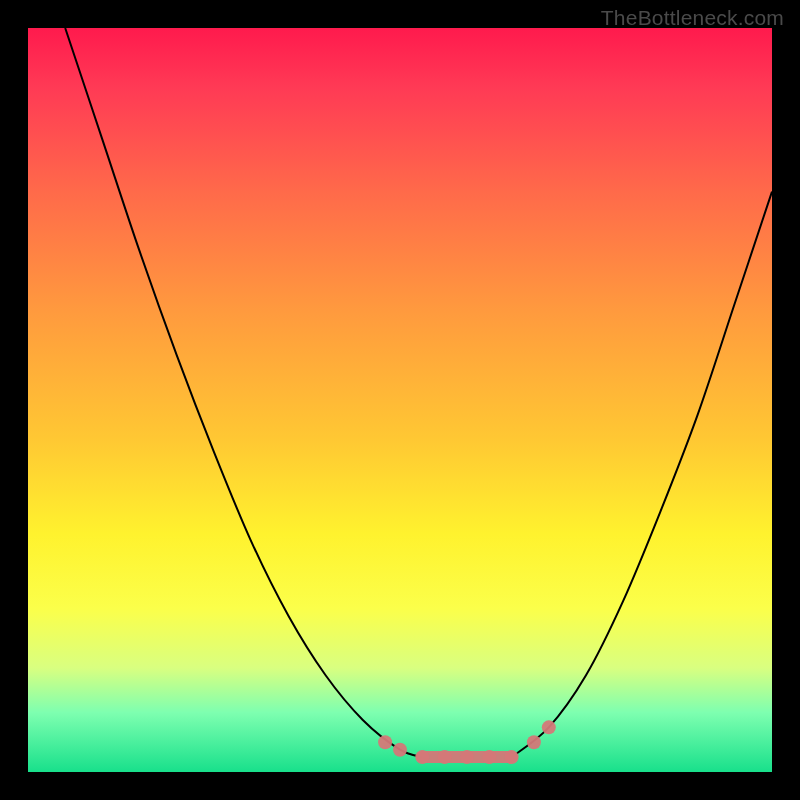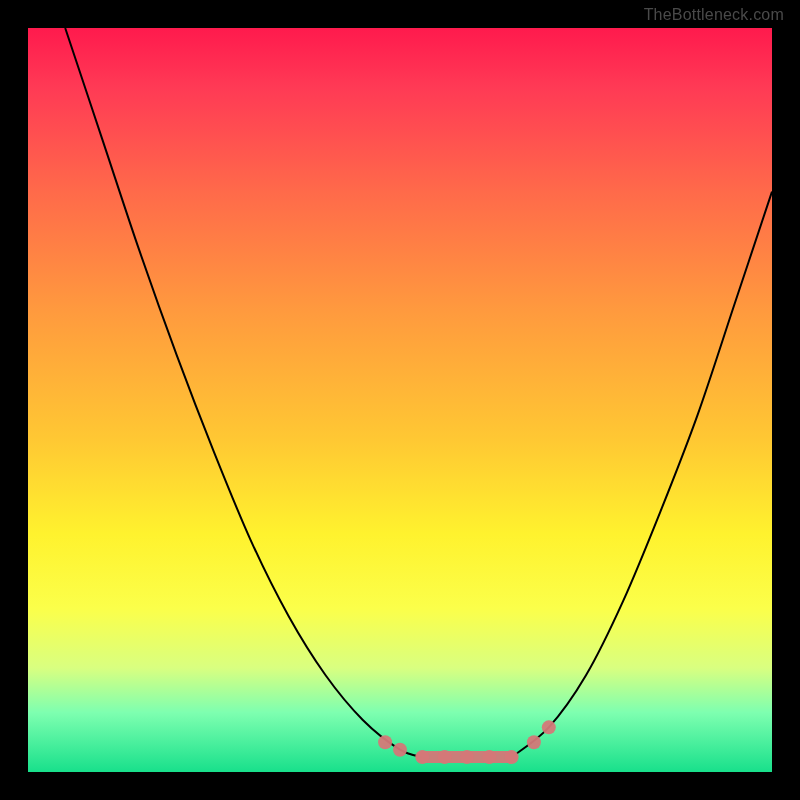--- a/index.html
+++ b/index.html
@@ -28,21 +28,21 @@
       #d9ff80 86%,
       #7effb0 92%,
       #18e08b 100%
     );
   }
   .watermark {
     position: absolute;
     top: 6px;
     right: 16px;
     color: #4a4a4a;
-    font-size: 16px;
+    font-size: 21px;
     font-weight: 500;
     letter-spacing: 0.2px;
   }
   svg.plot {
     position: absolute;
     left: 0;
     top: 0;
     width: 744px;
     height: 744px;
     overflow: visible;

